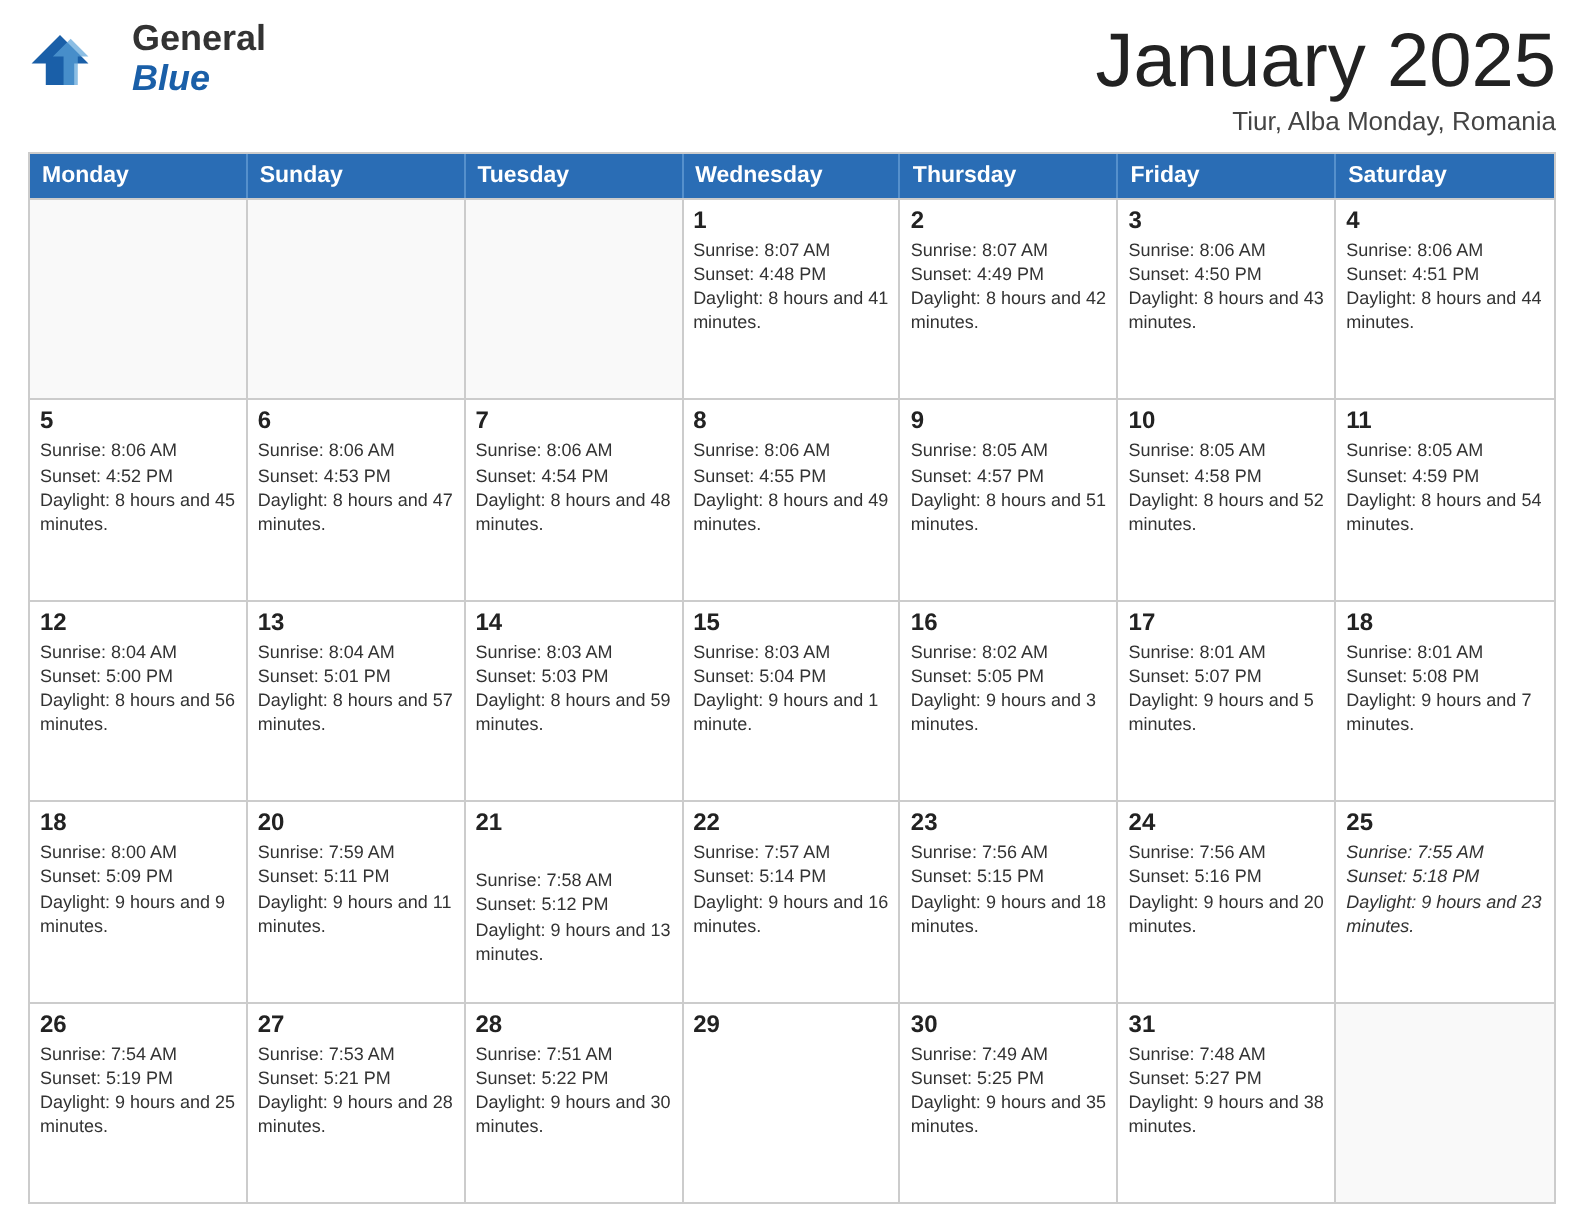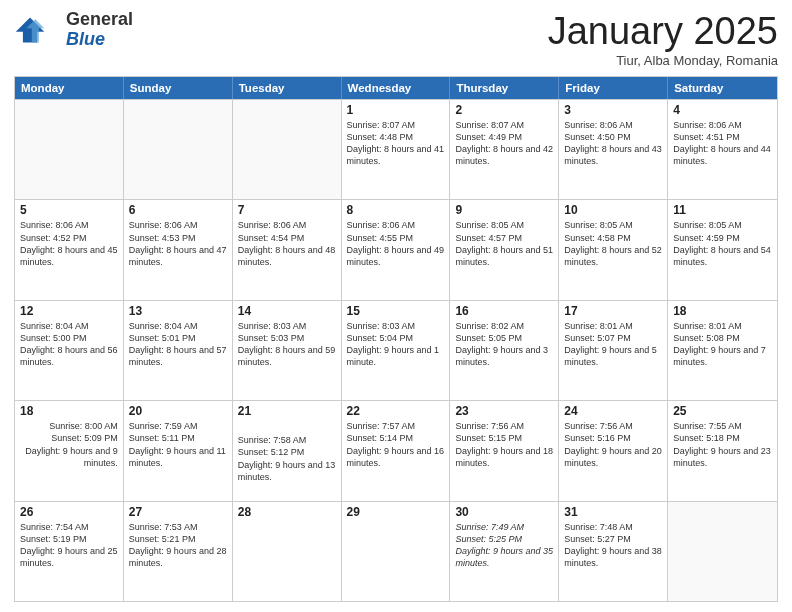--- a/index.html
+++ b/index.html
@@ -250,21 +250,21 @@
           <div class="cal-cell">
             <div class="day-num">18</div>
             <div class="cell-text" style="white-space: pre-line;">Sunrise: 8:01 AM
 Sunset: 5:08 PM
 Daylight: 9 hours and 7 minutes.</div>
           </div>
         </div>
         <div class="cal-row">
           <div class="cal-cell">
             <div class="day-num">18</div>
-            <div class="cell-text" style="white-space: pre-line; text-align: right;">Sunrise: 8:00 AM
+            <div class="cell-text" style="white-space: pre-line;">Sunrise: 8:00 AM
 Sunset: 5:09 PM
 Daylight: 9 hours and 9 minutes.</div>
           </div>
           <div class="cal-cell">
             <div class="day-num">20</div>
             <div class="cell-text" style="white-space: pre-line;">Sunrise: 7:59 AM
 Sunset: 5:11 PM
 Daylight: 9 hours and 11 minutes.</div>
           </div>
           <div class="cal-cell">
@@ -286,47 +286,50 @@
 Daylight: 9 hours and 18 minutes.</div>
           </div>
           <div class="cal-cell">
             <div class="day-num">24</div>
             <div class="cell-text" style="white-space: pre-line;">Sunrise: 7:56 AM
 Sunset: 5:16 PM
 Daylight: 9 hours and 20 minutes.</div>
           </div>
           <div class="cal-cell">
             <div class="day-num">25</div>
-            <div class="cell-text" style="white-space: pre-line;">Sunrise: 7:55 AM
+            <div class="cell-text" style="white-space: pre-line; font-style: italic;">Sunrise: 7:55 AM
 Sunset: 5:18 PM
 Daylight: 9 hours and 23 minutes.</div>
           </div>
         </div>
         <div class="cal-row">
           <div class="cal-cell">
             <div class="day-num">26</div>
             <div class="cell-text" style="white-space: pre-line;">Sunrise: 7:54 AM
 Sunset: 5:19 PM
 Daylight: 9 hours and 25 minutes.</div>
           </div>
           <div class="cal-cell">
             <div class="day-num">27</div>
             <div class="cell-text" style="white-space: pre-line;">Sunrise: 7:53 AM
 Sunset: 5:21 PM
 Daylight: 9 hours and 28 minutes.</div>
           </div>
           <div class="cal-cell">
             <div class="day-num">28</div>
+            <div class="cell-text" style="white-space: pre-line;">Sunrise: 7:51 AM
+Sunset: 5:22 PM
+Daylight: 9 hours and 30 minutes.</div>
           </div>
           <div class="cal-cell">
             <div class="day-num">29</div>
           </div>
           <div class="cal-cell">
             <div class="day-num">30</div>
-            <div class="cell-text" style="white-space: pre-line; font-style: italic;">Sunrise: 7:49 AM
+            <div class="cell-text" style="white-space: pre-line;">Sunrise: 7:49 AM
 Sunset: 5:25 PM
 Daylight: 9 hours and 35 minutes.</div>
           </div>
           <div class="cal-cell">
             <div class="day-num">31</div>
             <div class="cell-text" style="white-space: pre-line;">Sunrise: 7:48 AM
 Sunset: 5:27 PM
 Daylight: 9 hours and 38 minutes.</div>
           </div>
           <div class="cal-cell empty"></div>

